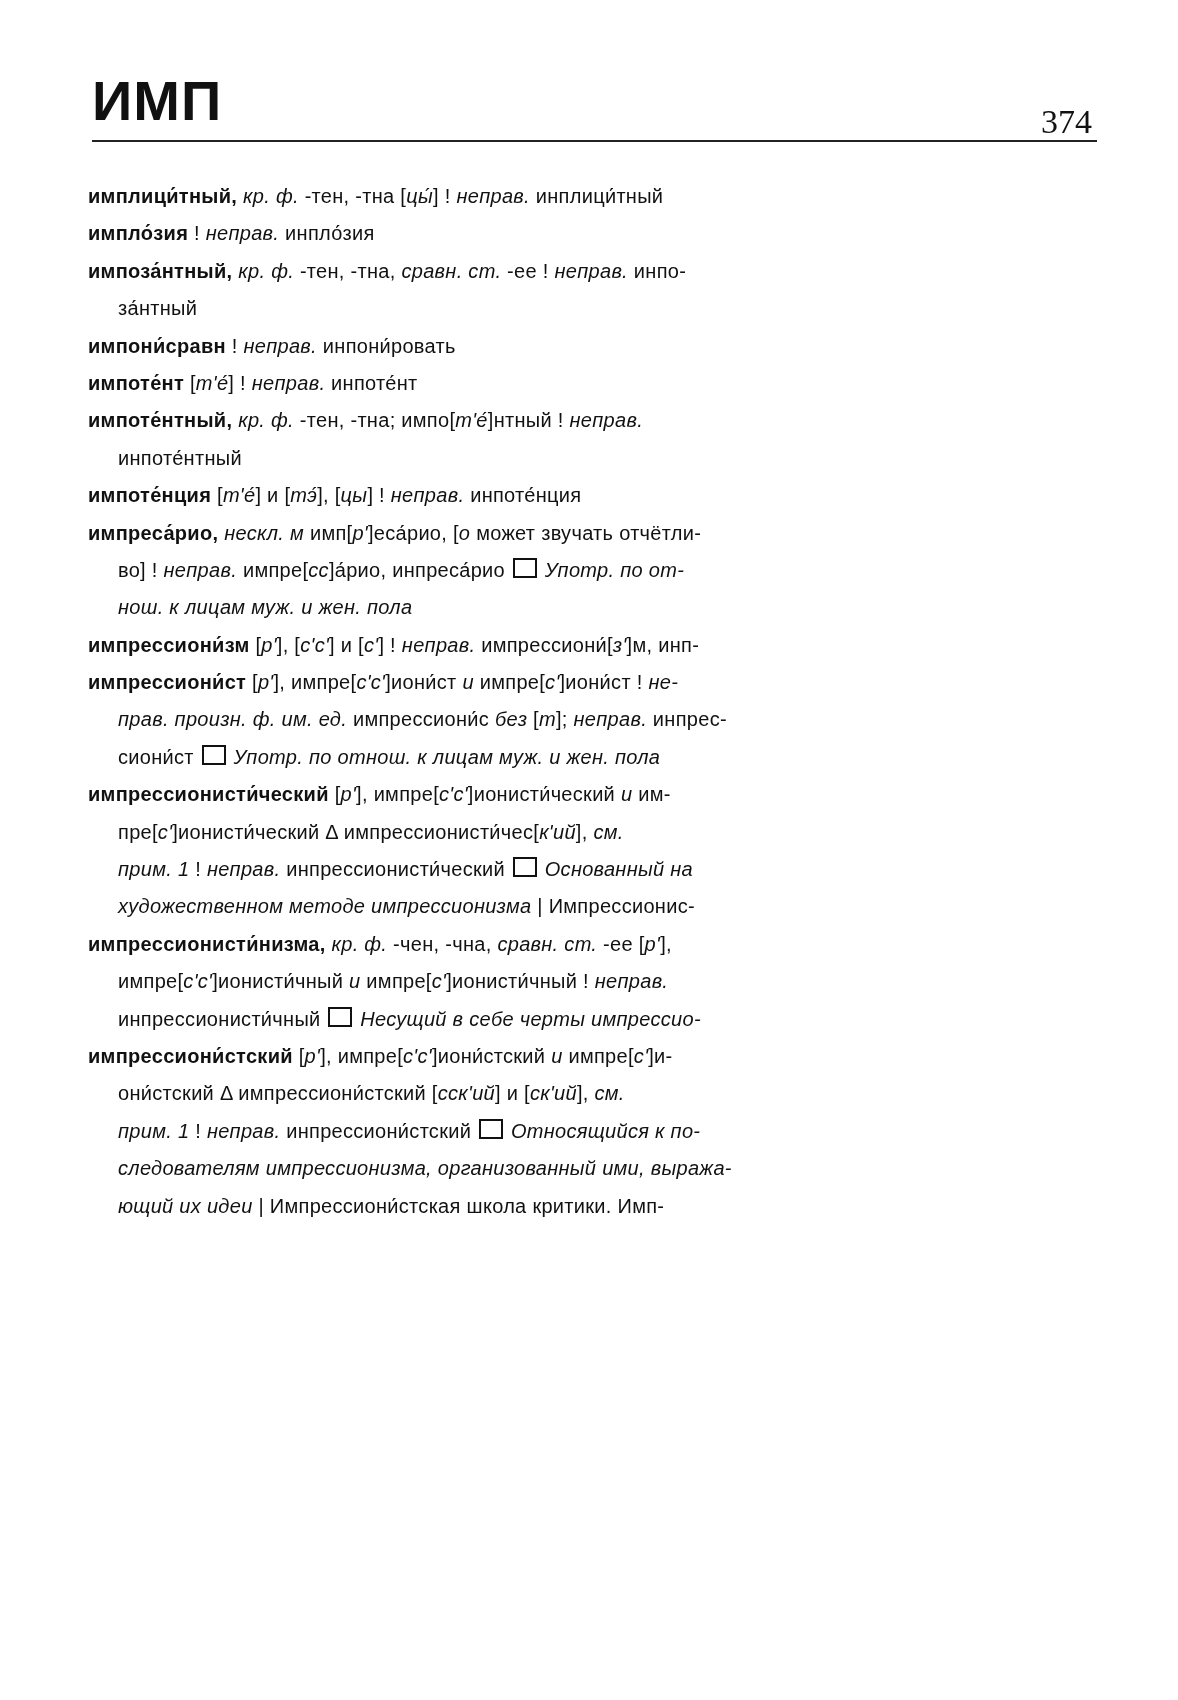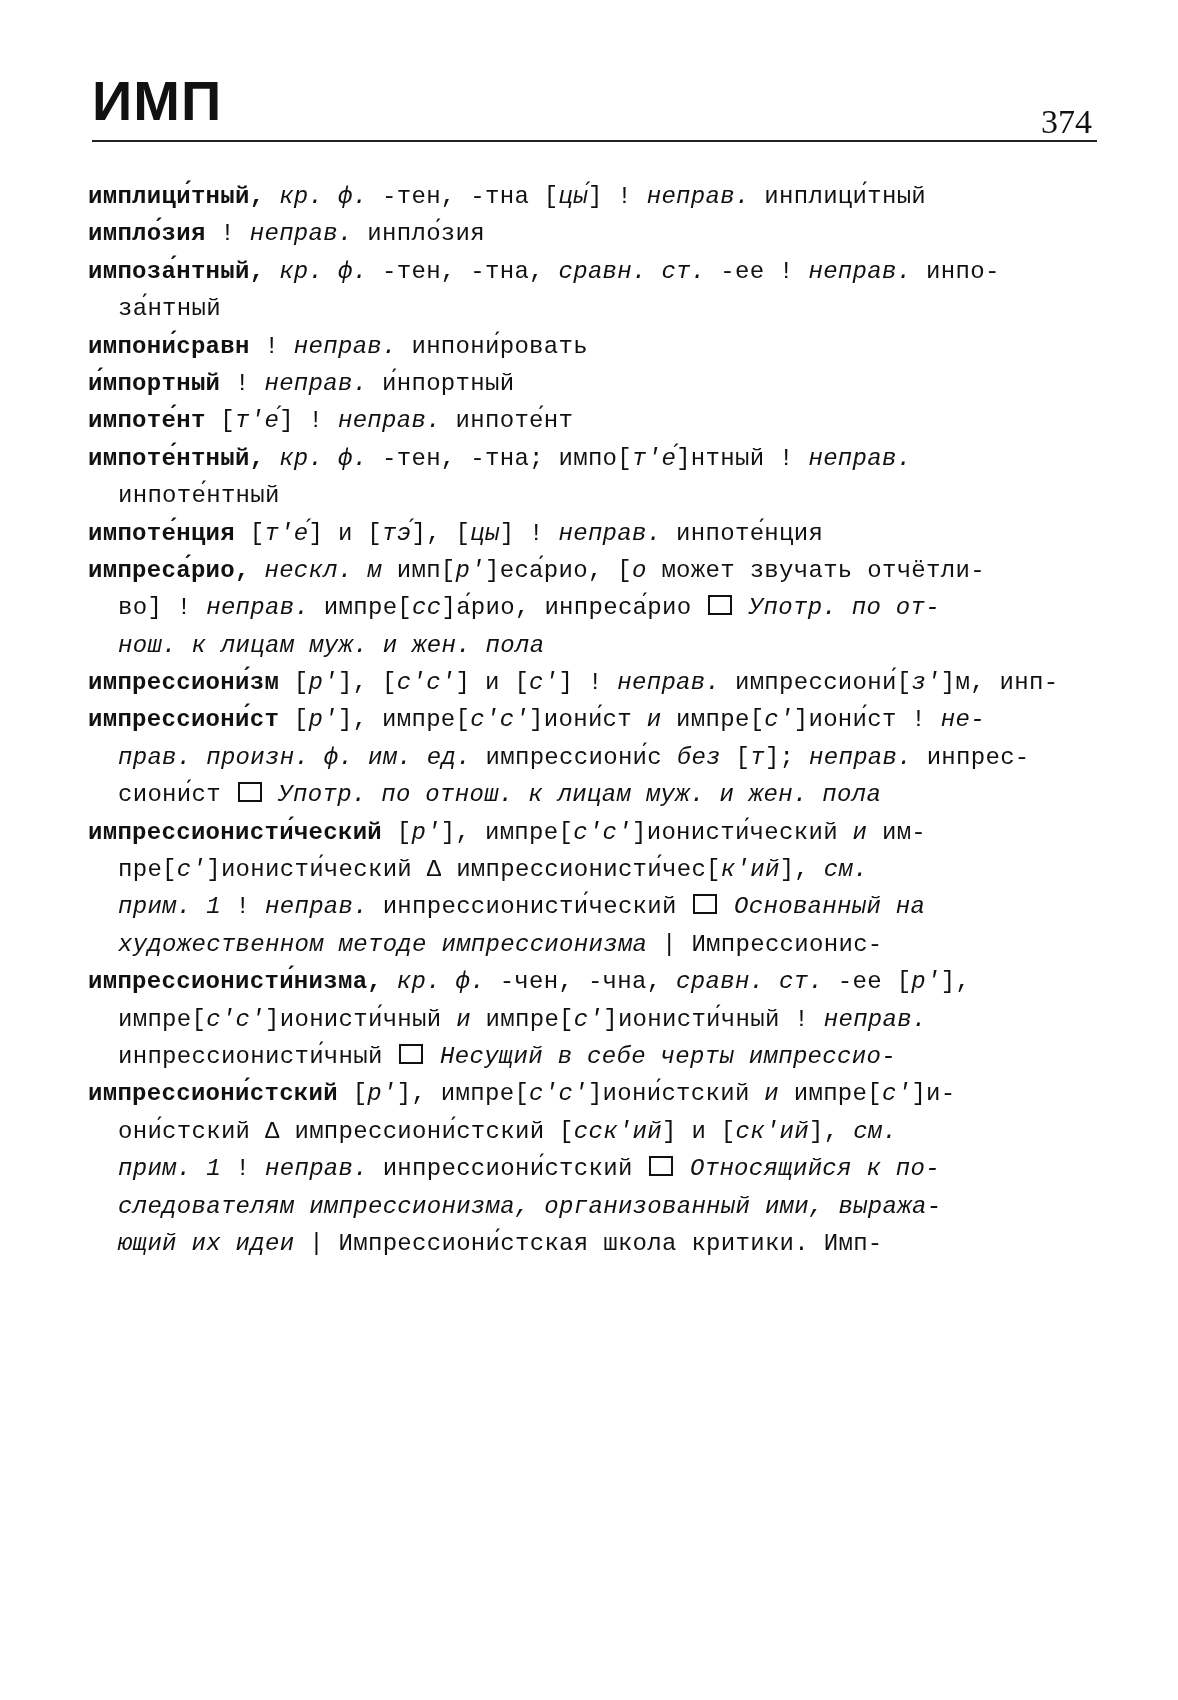--- a/index.html
+++ b/index.html
@@ -3,42 +3,41 @@
 <meta charset="utf-8">
 <style>
   html, body { margin: 0; padding: 0; background: #ffffff; }
   body { width: 1178px; height: 1700px; position: relative; overflow: hidden; color: #111; }
   .page { position: absolute; left: 0; top: 0; width: 1178px; height: 1700px; }
   .header { position: absolute; left: 92px; top: 76px; width: 1000px; height: 60px; }
   .header-word { position: absolute; left: 0; top: 0; font-family: Liberation Sans, sans-serif; font-weight: bold; font-size: 56px; letter-spacing: 1px; line-height: 50px; }
   .header-page { position: absolute; right: 0; top: 6px; font-family: "Liberation Serif", serif; font-size: 34px; line-height: 40px; margin-top: 20px; }
   .header-rule { position: absolute; left: 92px; top: 140px; width: 1005px; height: 2px; background: #222; }
   .body { position: absolute; left: 88px; top: 178px; width: 1012px; }
-  .line { font-family: Liberation Mono, monospace; font-size: 24px; line-height: 37.4px; height: 37.4px; white-space: nowrap; letter-spacing: 0.3px; }
+  .line { font-family: Liberation Sans, sans-serif; font-size: 20px; line-height: 37.4px; height: 37.4px; white-space: nowrap; letter-spacing: 0.3px; }
   .line.cont { padding-left: 30px; }
   .b { font-weight: bold; }
   .i { font-style: italic; }
   .box { display: inline-block; width: 20px; height: 16px; border: 2px solid #111; vertical-align: -1px; margin: 0 2px; }
 </style>
 </head>
 <body>
 
 <div class="page">
   <div class="header">
     <span class="header-word">ИМП</span>
     <span class="header-page">374</span>
   </div>
   <div class="header-rule"></div>
   <div class="body" id="entries">
       <div class="line"><span class="b">имплици́тный,</span><span class="i"> кр. ф.</span><span class=""> -тен, -тна [</span><span class="i">цы́</span><span class="">] ! </span><span class="i">неправ.</span><span class=""> инплици́тный</span></div>
       <div class="line"><span class="b">импло́зия</span><span class=""> ! </span><span class="i">неправ.</span><span class=""> инпло́зия</span></div>
       <div class="line"><span class="b">импоза́нтный,</span><span class="i"> кр. ф.</span><span class=""> -тен, -тна, </span><span class="i">сравн. ст.</span><span class=""> -ее ! </span><span class="i">неправ.</span><span class=""> инпо-</span></div>
       <div class="line cont"><span class="">за́нтный</span></div>
       <div class="line"><span class="b">импони́сравн</span><span class=""> ! </span><span class="i">неправ.</span><span class=""> инпони́ровать</span></div>
-      <div class="line"><span class="b">и́мпортный</span><span class=""> ! </span><span class="i">неправ.</span><span class=""> и́нпортный</span></div>
       <div class="line"><span class="b">импоте́нт</span><span class=""> [</span><span class="i">т'е́</span><span class="">] ! </span><span class="i">неправ.</span><span class=""> инпоте́нт</span></div>
       <div class="line"><span class="b">импоте́нтный,</span><span class="i"> кр. ф.</span><span class=""> -тен, -тна; импо[</span><span class="i">т'е́</span><span class="">]нтный ! </span><span class="i">неправ.</span></div>
       <div class="line cont"><span class="">инпоте́нтный</span></div>
       <div class="line"><span class="b">импоте́нция</span><span class=""> [</span><span class="i">т'е́</span><span class="">] и [</span><span class="i">тэ́</span><span class="">], [</span><span class="i">цы</span><span class="">] ! </span><span class="i">неправ.</span><span class=""> инпоте́нция</span></div>
       <div class="line"><span class="b">импреса́рио,</span><span class="i"> нескл. м</span><span class=""> имп[</span><span class="i">р'</span><span class="">]еса́рио, [</span><span class="i">о</span><span class=""> может звучать отчётли-</span></div>
       <div class="line cont"><span class="">во] ! </span><span class="i">неправ.</span><span class=""> импре[</span><span class="i">сс</span><span class="">]а́рио, инпреса́рио </span><span class="box"></span><span class="i"> Употр. по от-</span></div>
       <div class="line cont"><span class="i">нош. к лицам муж. и жен. пола</span></div>
       <div class="line"><span class="b">импрессиони́зм</span><span class=""> [</span><span class="i">р'</span><span class="">], [</span><span class="i">с'с'</span><span class="">] и [</span><span class="i">с'</span><span class="">] ! </span><span class="i">неправ.</span><span class=""> импрессиони́[</span><span class="i">з'</span><span class="">]м, инп-</span></div>
       <div class="line"><span class="b">импрессиони́ст</span><span class=""> [</span><span class="i">р'</span><span class="">], импре[</span><span class="i">с'с'</span><span class="">]иони́ст </span><span class="i">и</span><span class=""> импре[</span><span class="i">с'</span><span class="">]иони́ст ! </span><span class="i">не-</span></div>
       <div class="line cont"><span class="i">прав. произн. ф. им. ед.</span><span class=""> импрессиони́с </span><span class="i">без</span><span class=""> [</span><span class="i">т</span><span class="">]; </span><span class="i">неправ.</span><span class=""> инпрес-</span></div>

